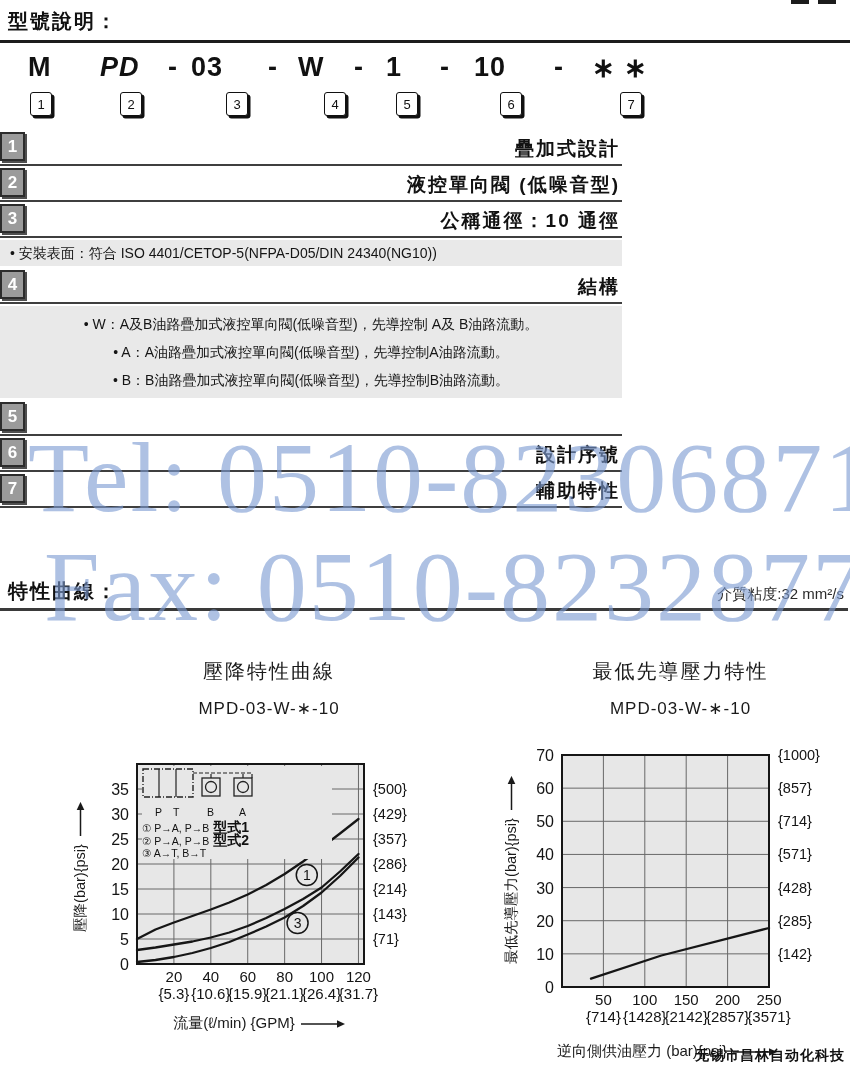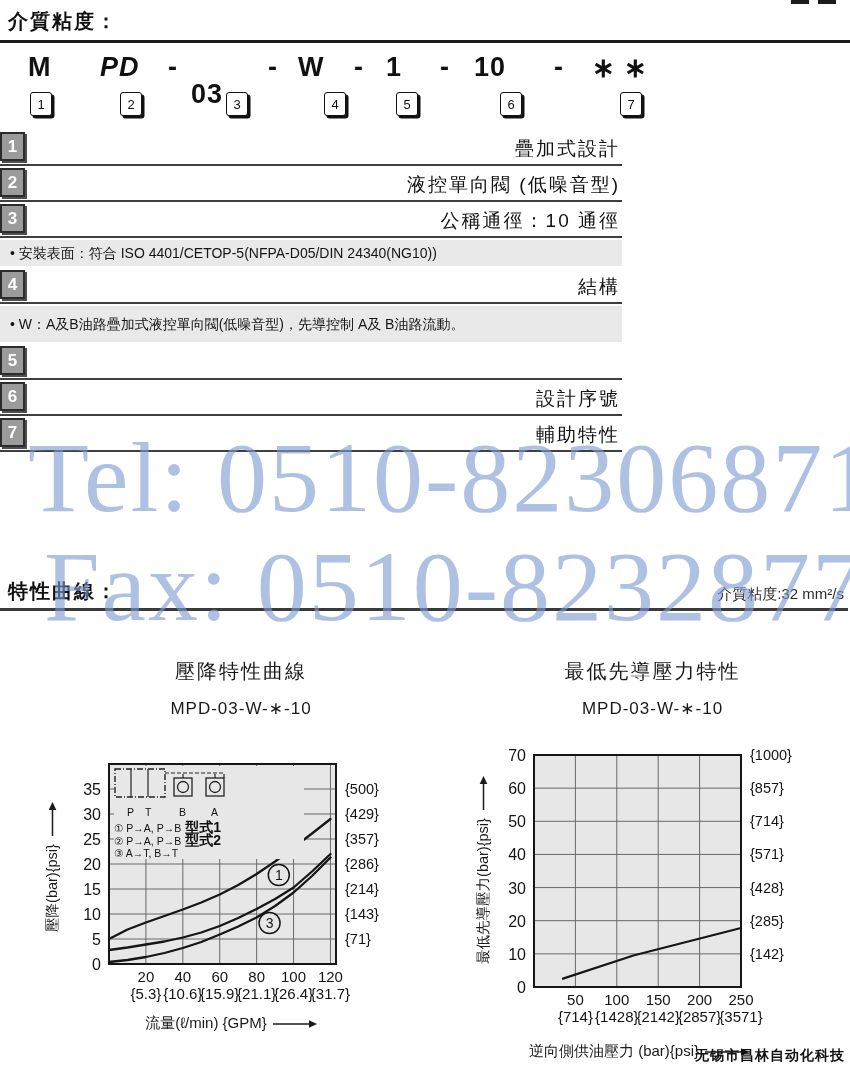--- a/index.html
+++ b/index.html
@@ -23,39 +23,39 @@
 
   
   .sections{position:absolute;top:130px;left:0;width:622px;}
   .sec-h{position:relative;height:34px;border-bottom:2px solid #3f3f3f;}
   .chip{
     position:absolute;left:0;top:2px;width:25px;height:29px;background:#9b9b9b;
     border:2px solid #2c2c2c;box-shadow:2px 2px 0 rgba(20,20,20,.75);
     color:#fff;font-weight:bold;font-size:17px;display:flex;align-items:center;justify-content:center;
     box-sizing:border-box;
   }
-  .sec-title{position:absolute;right:2px;bottom:2px;font-size:19px;font-weight:normal;letter-spacing:2px;}
+  .sec-title{position:absolute;right:2px;bottom:2px;font-size:19px;font-weight:bold;letter-spacing:2px;}
   .sec-note{background:#e9e9e9;margin:2px 0;padding:4px 10px;font-size:14px;color:#151515;}
-  .sec-note .note-line{line-height:28px;}
+  .sec-note .note-line{line-height:28px;text-align:center;}
   .sec-note.single{line-height:18px;}
   .sec-note span.sp{margin-left:78px;}
 
   
   .wm{
     position:absolute;font-family:"Liberation Serif",serif;font-size:100px;line-height:1;
     color:rgba(125,155,210,0.62);letter-spacing:2px;white-space:nowrap;z-index:40;pointer-events:none;
   }
 
   
   .curves-title{position:absolute;top:578px;left:8px;font-size:20px;font-weight:bold;letter-spacing:2px;}
   .viscosity{position:absolute;top:585px;right:6px;font-size:15px;color:#2a2a2a;}
   .rule-mid{position:absolute;top:608px;left:0;width:848px;height:2.5px;background:#3a3a3a;}
 
   
-  .chart{position:absolute;top:652px;}
+  .chart{position:absolute;top:652px;margin-left:28px;}
   #chartA{left:36px;width:410px;height:420px;}
   #chartB{left:455px;width:395px;height:420px;}
   .ch-title{position:absolute;top:6px;left:0;width:100%;text-align:center;font-size:20px;letter-spacing:2px;color:#1a1a1a;}
   .ch-sub{position:absolute;top:46px;left:0;width:100%;text-align:center;font-size:17px;color:#1a1a1a;letter-spacing:1px;}
   .ch-svg{position:absolute;top:95px;left:0;}
   .ylab{
     position:absolute;white-space:nowrap;font-size:14.5px;color:#1a1a1a;
     transform:translate(-50%,-50%) rotate(-90deg);display:flex;align-items:center;gap:8px;
   }
   #chartA .ylab{left:16px;top:215px;}
@@ -74,30 +74,30 @@
   .legend{margin-top:2px;}
   .legend .lg-line{font-size:10.5px;line-height:12px;white-space:nowrap;color:#111;}
   .legend .lg-suffix{font-size:14px;font-weight:bold;margin-left:4px;}
 
   
   .company{position:absolute;top:1047px;right:5px;font-size:14px;font-weight:bold;letter-spacing:1px;}
 </style>
 </head>
 <body>
 
-<div class="page-title">介質粘度：</div>
+<div class="page-title">型號說明：</div>
 <div class="rule-top"></div>
 <div class="corner-bit" style="left:791px;"></div>
 <div class="corner-bit" style="left:818px;"></div>
 
 <div class="model-code" id="model-code">
     <span class="mseg" style="left: 28px;">M</span>
     <span class="mseg" style="left: 100px; font-style: italic;">PD</span>
     <span class="mseg" style="left: 168px;">-</span>
-    <span class="mseg" style="left: 191px; margin-top: 27px;">03</span>
+    <span class="mseg" style="left: 191px;">03</span>
     <span class="mseg" style="left: 268px;">-</span>
     <span class="mseg" style="left: 298px;">W</span>
     <span class="mseg" style="left: 354px;">-</span>
     <span class="mseg" style="left: 386px;">1</span>
     <span class="mseg" style="left: 440px;">-</span>
     <span class="mseg" style="left: 474px;">10</span>
     <span class="mseg" style="left: 554px;">-</span>
     <span class="mseg" style="left: 592px;">∗ ∗</span>
     <div class="keybox" style="left: 30px;">1</div>
     <div class="keybox" style="left: 120px;">2</div>
@@ -123,20 +123,22 @@
     </div>
     <div class="sec-note single">
       <div>• 安裝表面：符合 ISO 4401/CETOP-5(NFPA-D05/DIN 24340(NG10))</div>
     </div>
     <div class="sec-h">
       <div class="chip">4</div>
       <div class="sec-title">結構</div>
     </div>
     <div class="sec-note">
       <div class="note-line">• W：A及B油路疊加式液控單向閥(低噪音型)，先導控制 A及 B油路流動。</div>
+      <div class="note-line">• A：A油路疊加式液控單向閥(低噪音型)，先導控制A油路流動。</div>
+      <div class="note-line">• B：B油路疊加式液控單向閥(低噪音型)，先導控制B油路流動。</div>
     </div>
     <div class="sec-h">
       <div class="chip">5</div>
     </div>
     <div class="sec-h">
       <div class="chip">6</div>
       <div class="sec-title">設計序號</div>
     </div>
     <div class="sec-h">
       <div class="chip">7</div>

